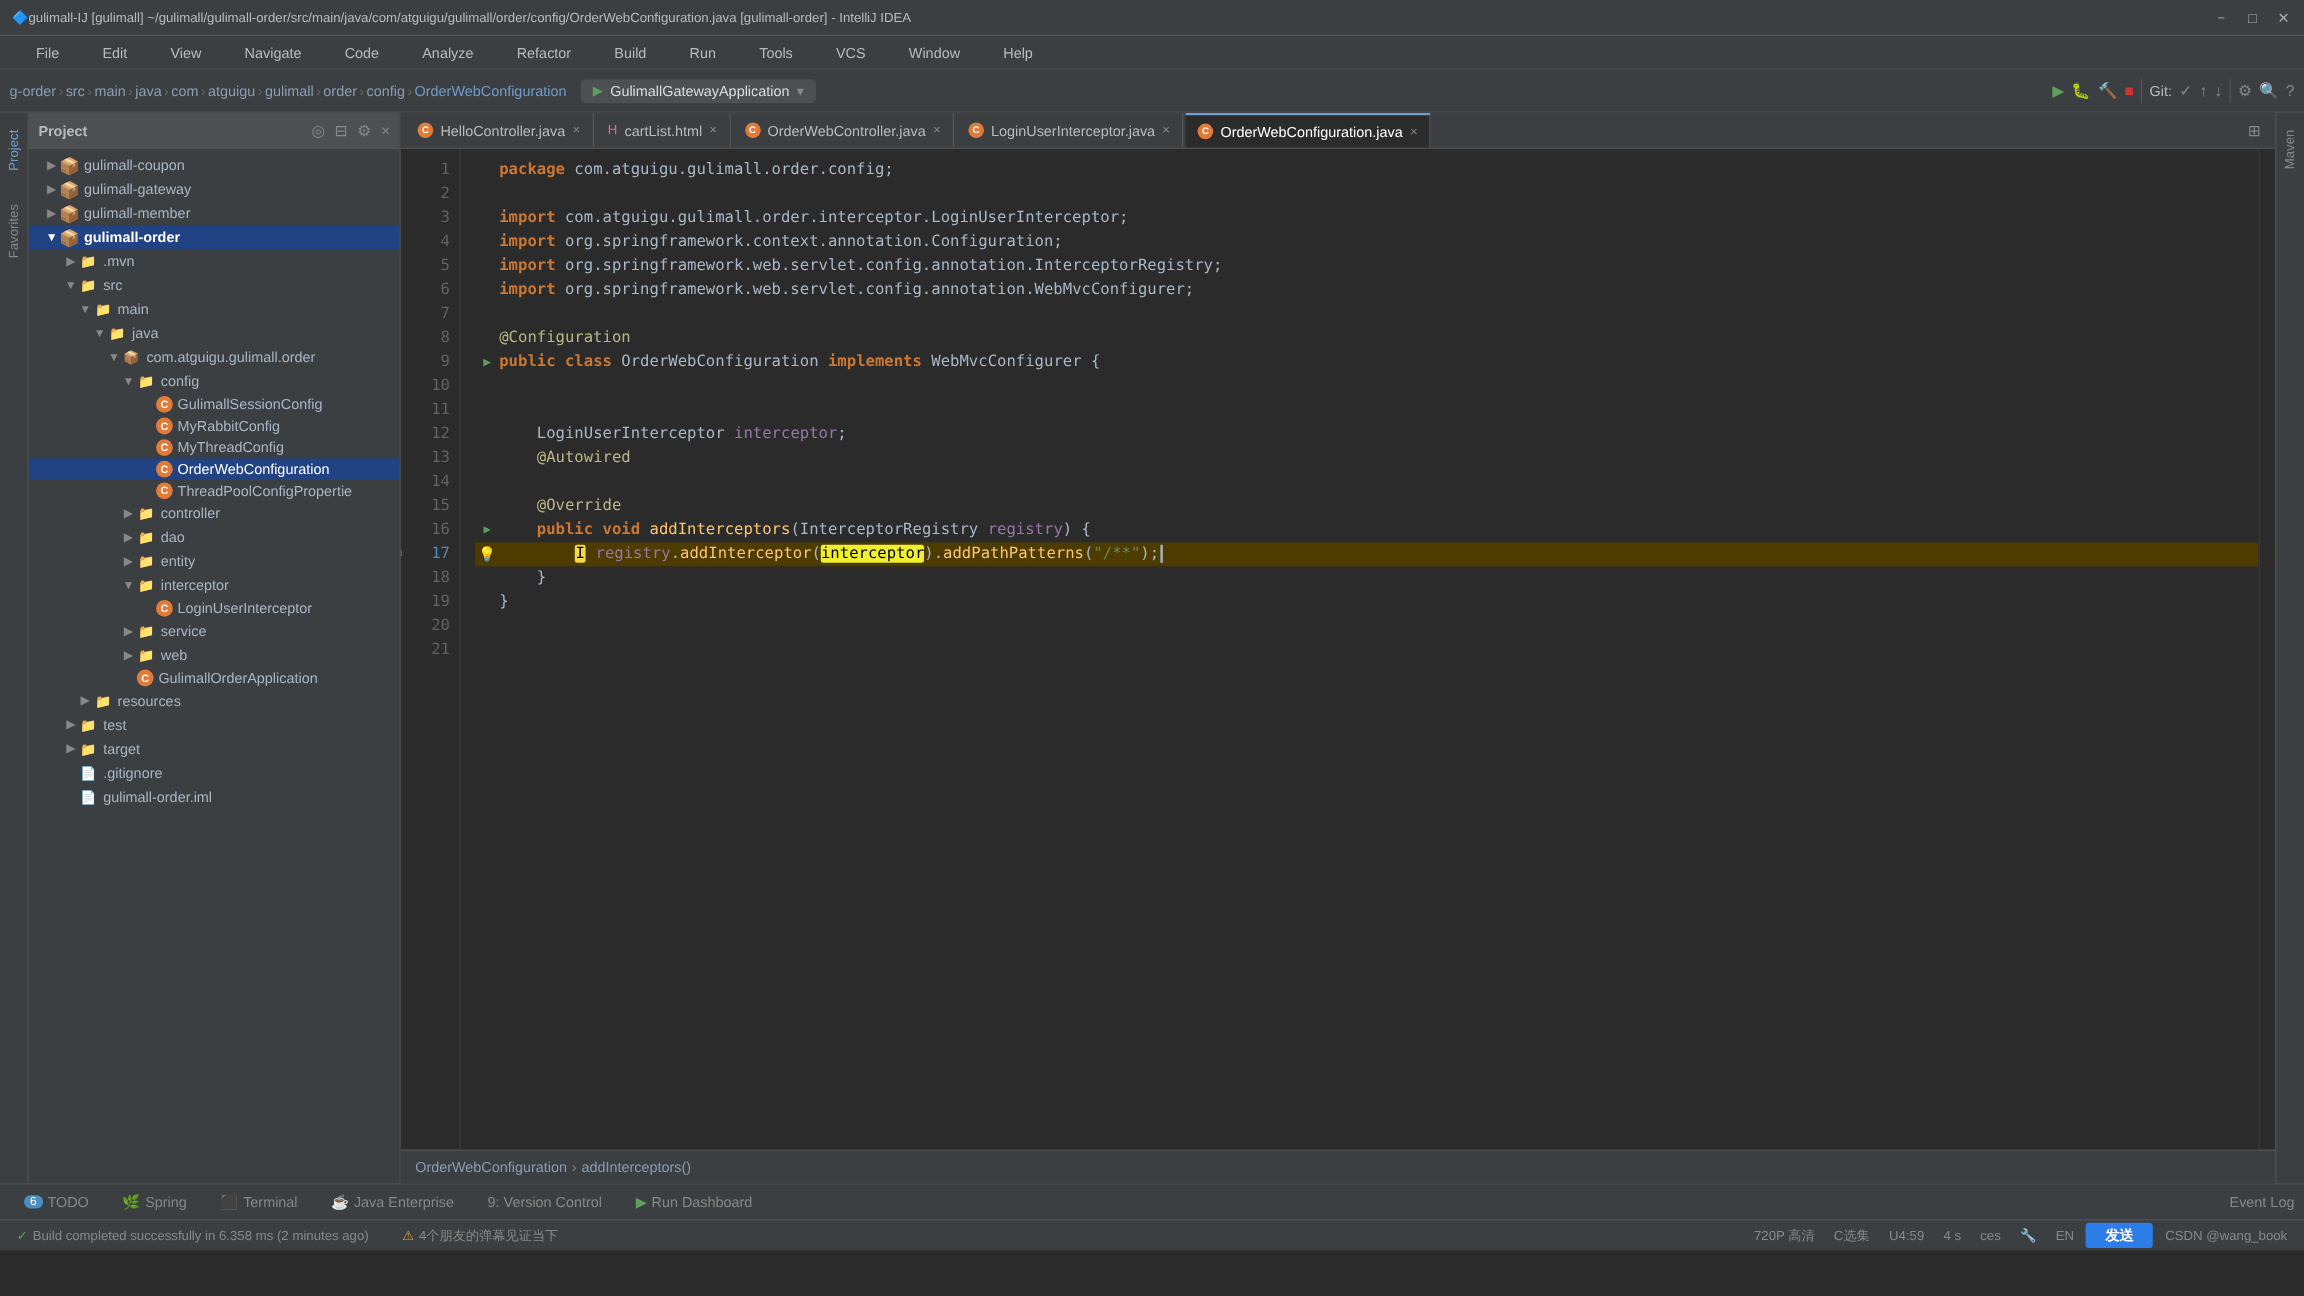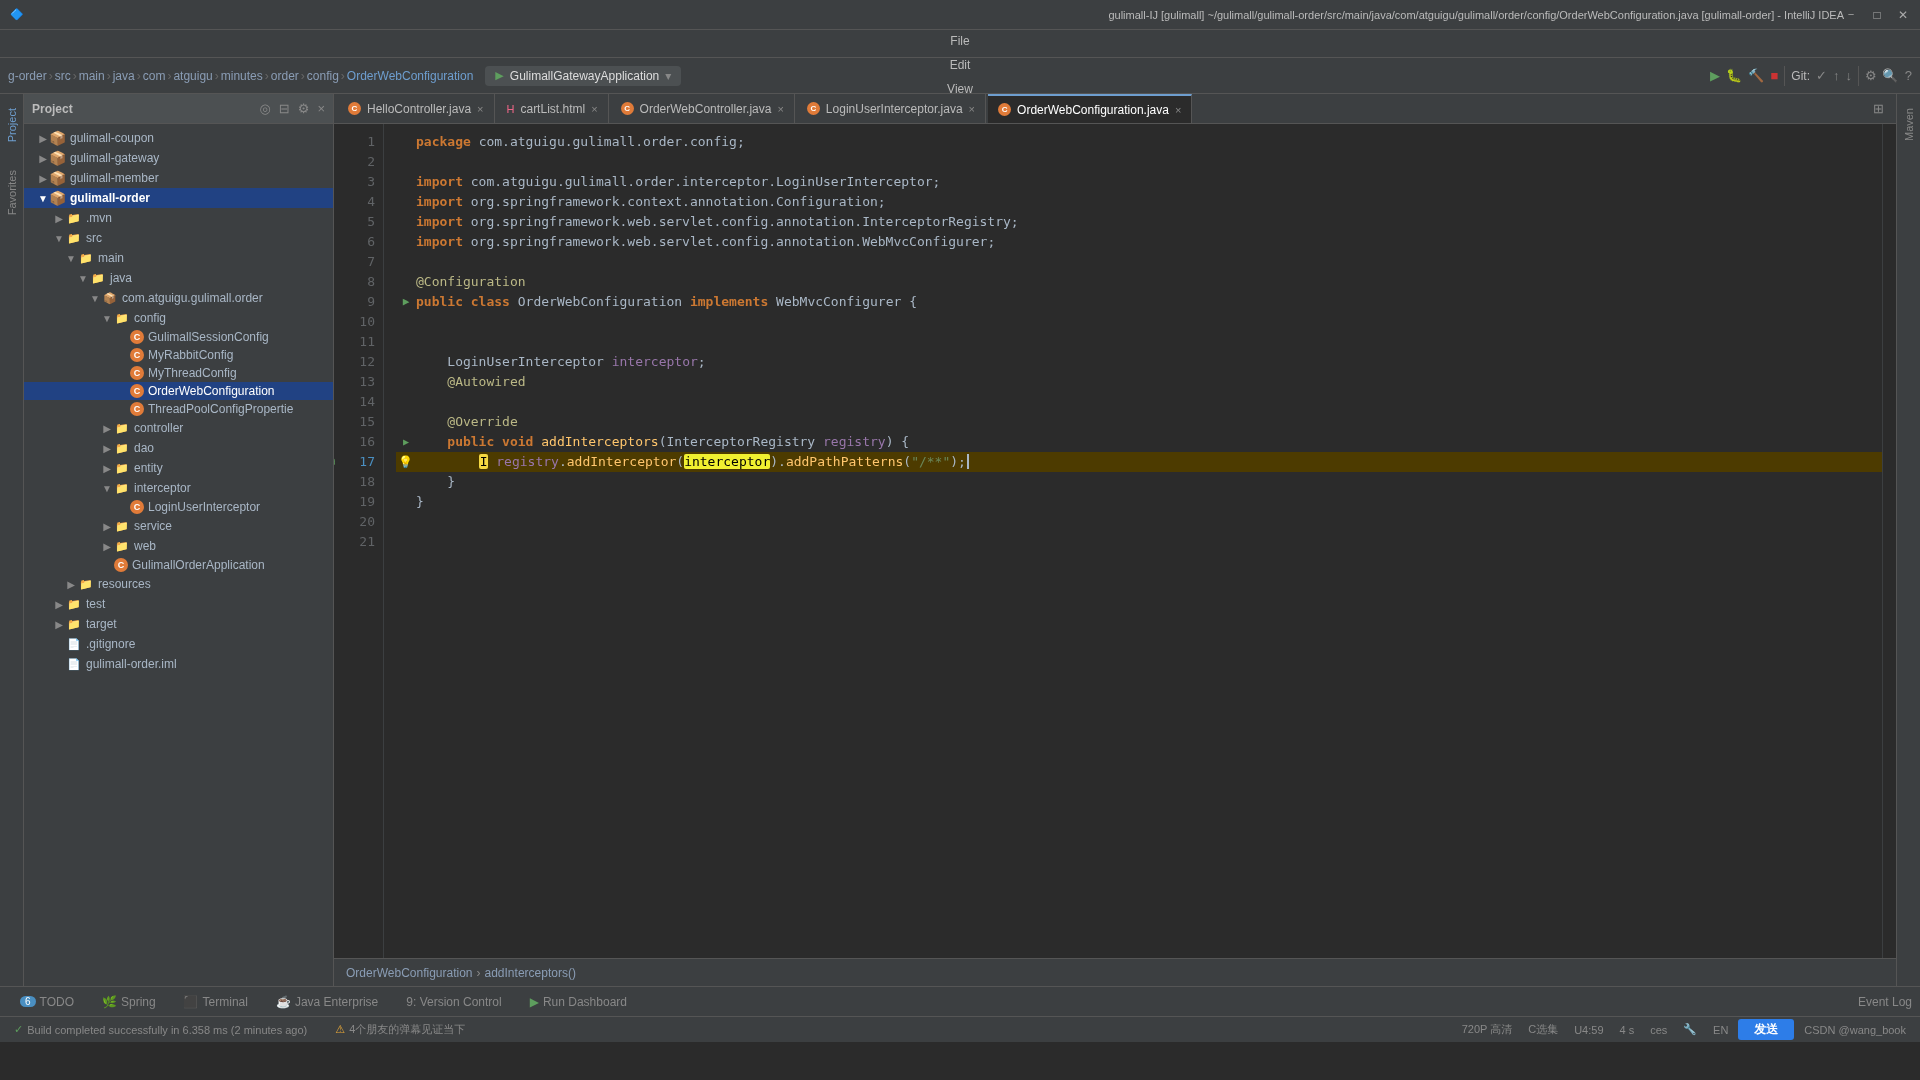--- a/index.html
+++ b/index.html
@@ -3,28 +3,28 @@
   <meta charset="utf-8">
   <style>
     * { margin: 0; padding: 0; box-sizing: border-box; }
     body { width: 1920px; height: 1080px; overflow: hidden; font-family: 'Segoe UI', Arial, sans-serif; background: #2b2b2b; color: #a9b7c6; font-size: 13px; }
 
     
     #titlebar {
       height: 30px; background: #3c3f41; display: flex; align-items: center;
       padding: 0 10px; border-bottom: 1px solid #555; color: #bbb; font-size: 12px;
     }
-    #titlebar .title { flex: 1; text-align: right; }
+    #titlebar .title { flex: 1; text-align: left; }
     #titlebar .controls { display: flex; gap: 12px; margin-left: auto; }
     #titlebar .ctrl-btn { width: 14px; height: 14px; cursor: pointer; font-size: 12px; color: #aaa; display: flex; align-items: center; justify-content: center; }
 
     
     #menubar {
       height: 28px; background: #3c3f41; display: flex; align-items: center;
-      padding: 0 20px; border-bottom: 1px solid #555; gap: 2px; flex-direction: column;
+      padding: 0 20px; border-bottom: 1px solid #555; gap: 16px;
     }
     .menu-item { padding: 4px 10px; color: #bbb; font-size: 12px; cursor: pointer; border-radius: 3px; }
 
     
     #toolbar {
       height: 36px; background: #3c3f41; display: flex; align-items: center;
       padding: 0 8px; border-bottom: 1px solid #555; gap: 4px;
     }
     .breadcrumb { display: flex; align-items: center; color: #8a9db5; font-size: 12px; gap: 2px; }
     .breadcrumb span { cursor: pointer; }
@@ -171,21 +171,21 @@
     <span>src</span>
     <span class="sep">›</span>
     <span>main</span>
     <span class="sep">›</span>
     <span>java</span>
     <span class="sep">›</span>
     <span>com</span>
     <span class="sep">›</span>
     <span>atguigu</span>
     <span class="sep">›</span>
-    <span>minutes</span>
+    <span>gulimall</span>
     <span class="sep">›</span>
     <span>order</span>
     <span class="sep">›</span>
     <span>config</span>
     <span class="sep">›</span>
     <span style="color:#6e9ecf;">OrderWebConfiguration</span>
   </div>
   <div class="run-config">
     <span style="color:#5e9e5e;font-size:11px;">▶</span>
     <span>GulimallGatewayApplication</span>

